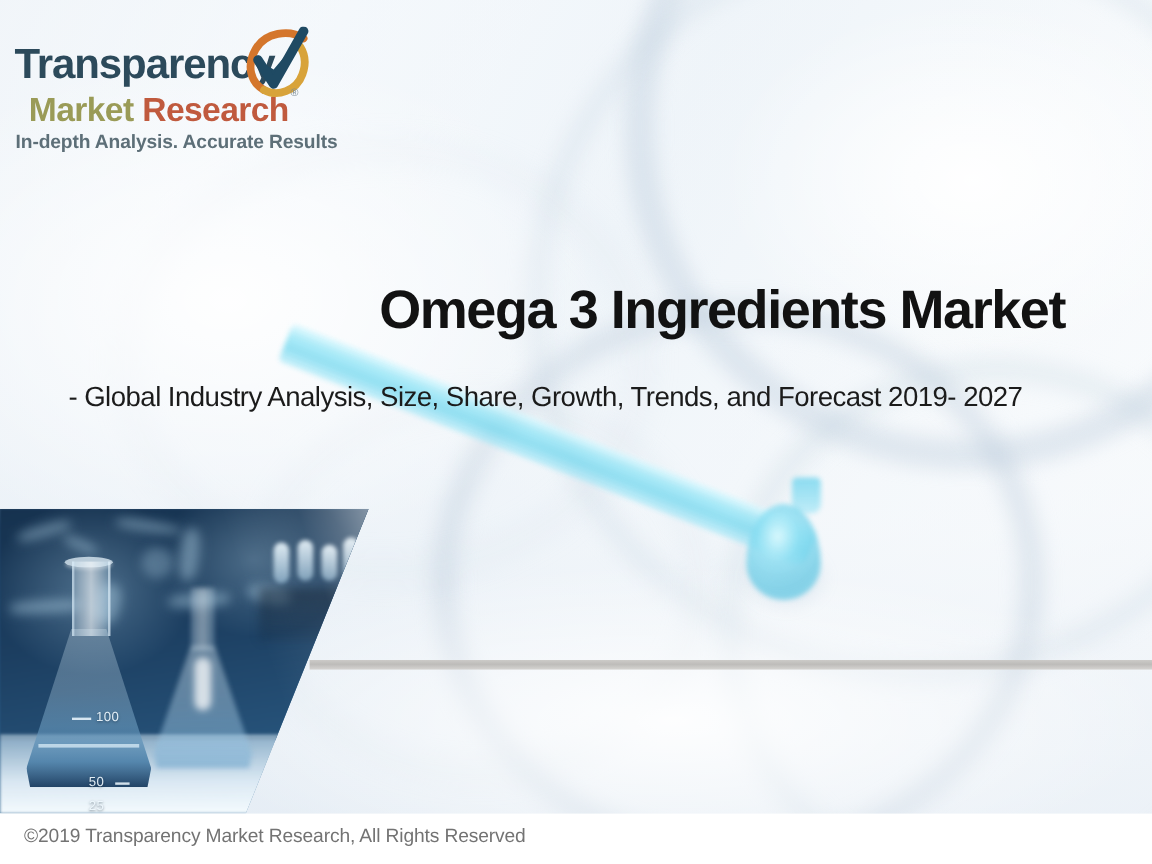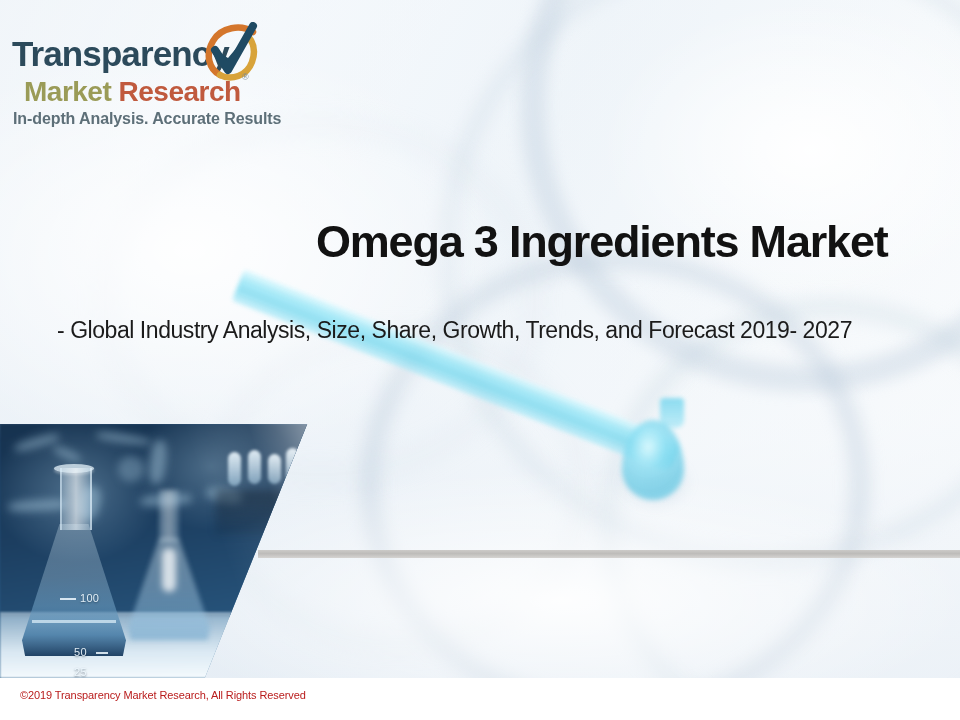--- a/index.html
+++ b/index.html
@@ -296,21 +296,21 @@
   .logo-reg {
     position: absolute;
     left: 232px; top: 44px;
     font-size: 9px;
     color: #7d8c95;
   }
 
   
   .title {
     position: absolute;
-    left: 316px; top: 219px;
+    left: 316px; top: 235px;
     width: 636px;
     font-family: "Liberation Sans", sans-serif;
     font-size: 45px;
     font-weight: bold;
     color: #121212;
     letter-spacing: -1.2px;
     line-height: 1.0;
     white-space: nowrap;
   }
   .subtitle {
@@ -324,22 +324,22 @@
     letter-spacing: -0.45px;
     line-height: 1.15;
     white-space: nowrap;
   }
 
   
   .footer {
     position: absolute;
     left: 20px; top: 689px;
     font-family: "Liberation Sans", sans-serif;
-    font-size: 11px;
-    color: #b91c1c;
+    font-size: 16px;
+    color: #737373;
     letter-spacing: -0.1px;
     white-space: nowrap;
   }
   .footer-band {
     position: absolute;
     left: 0; top: 678px; width: 960px; height: 42px;
     background: #ffffff;
   }
 </style>
 </head>

